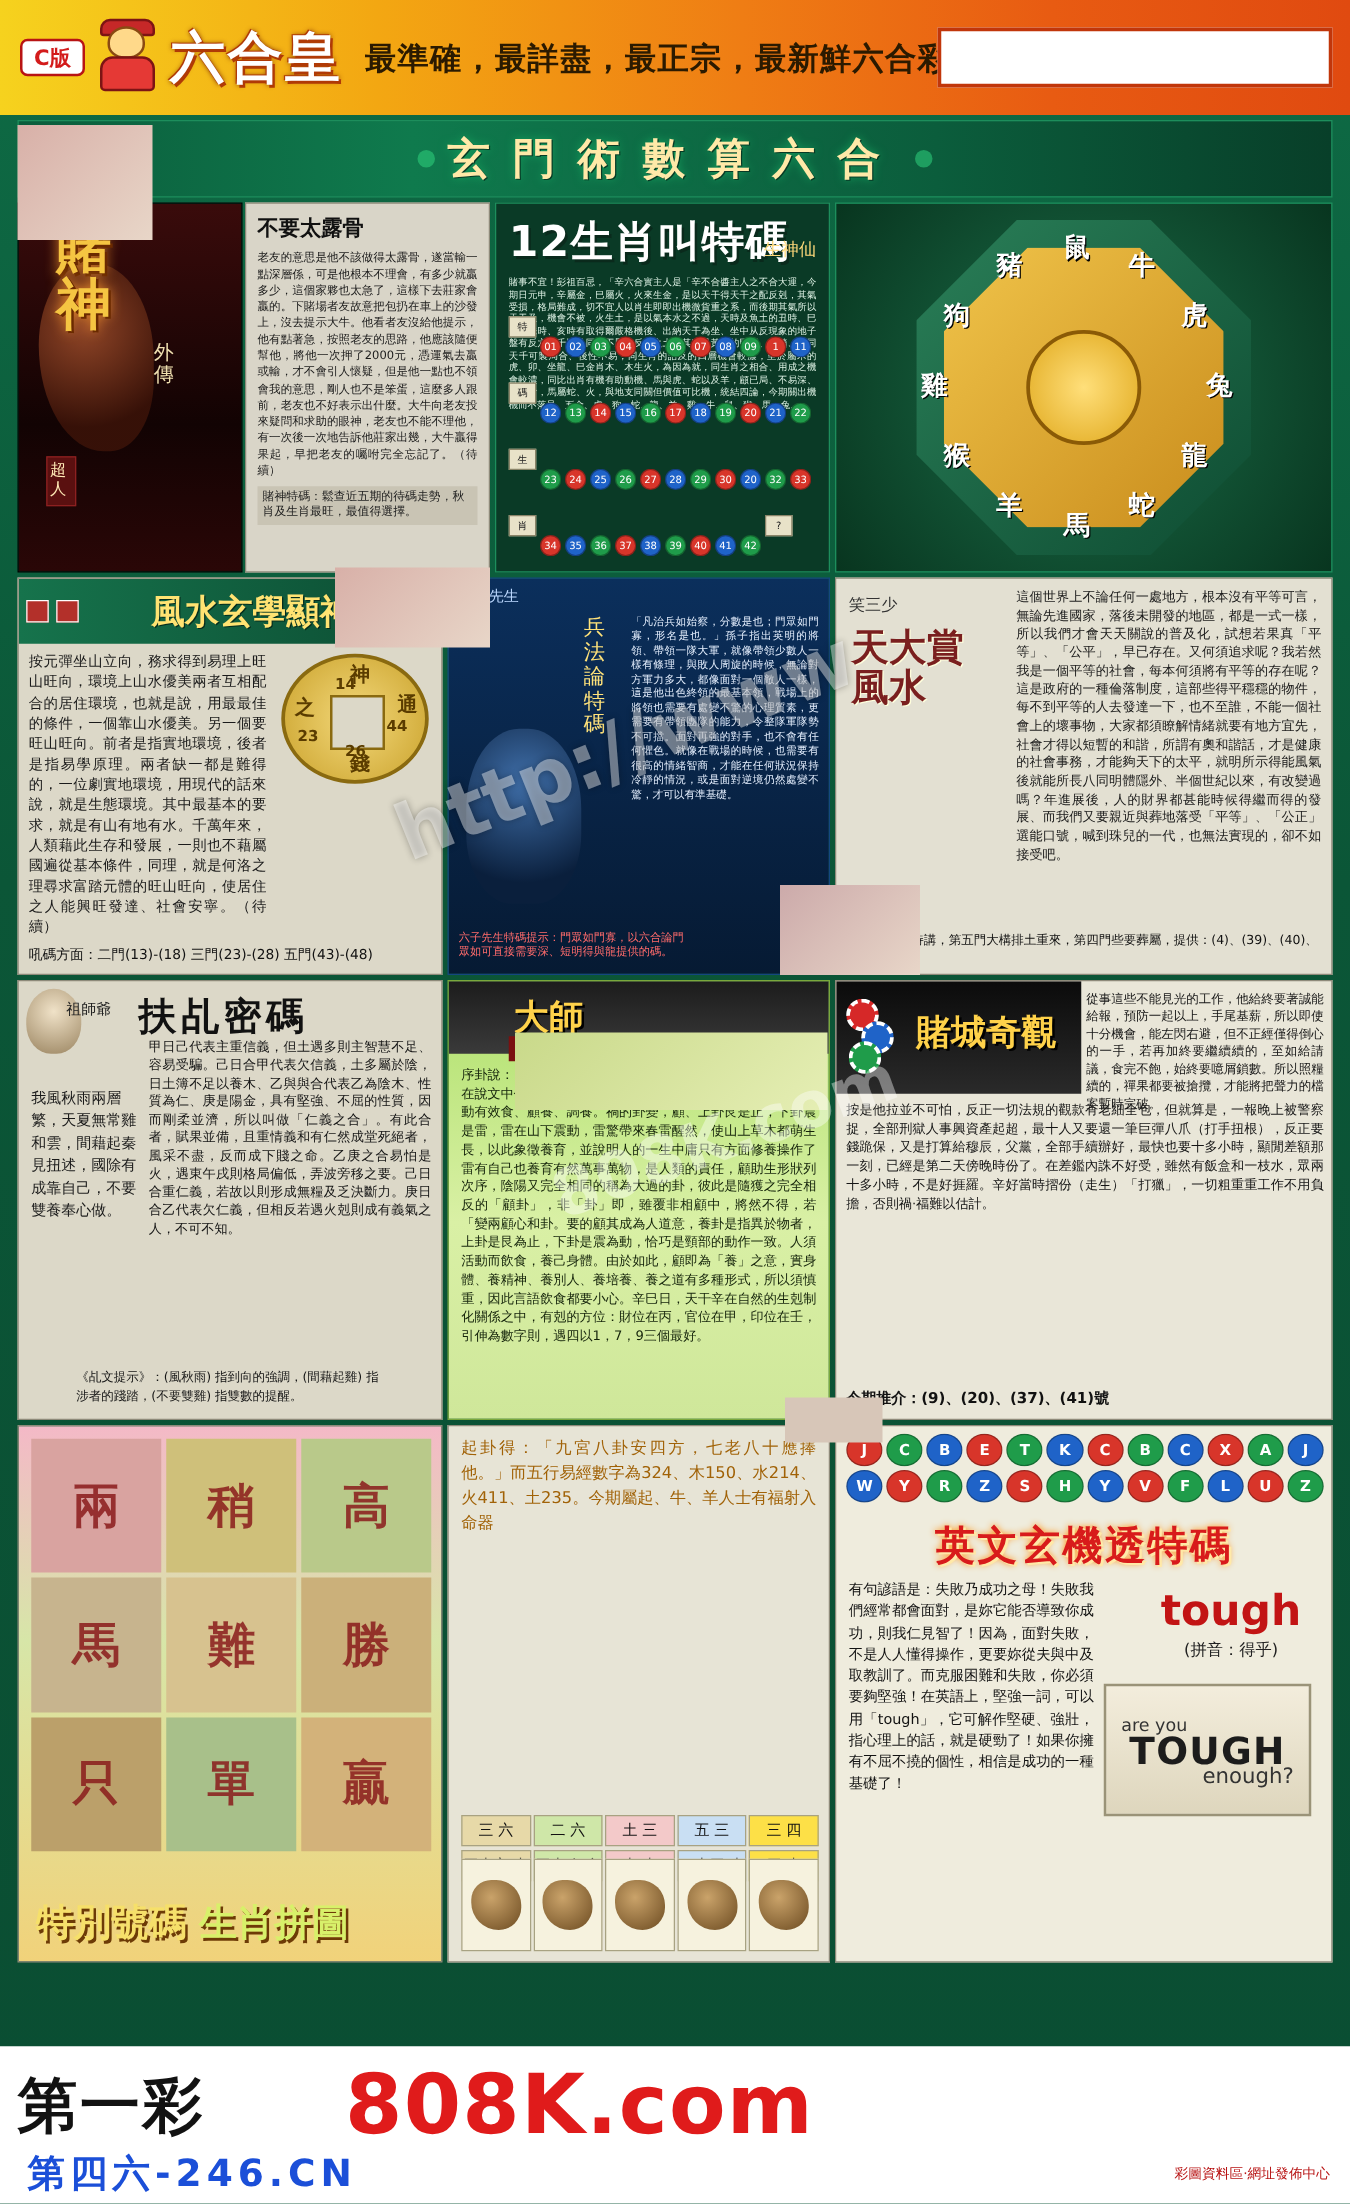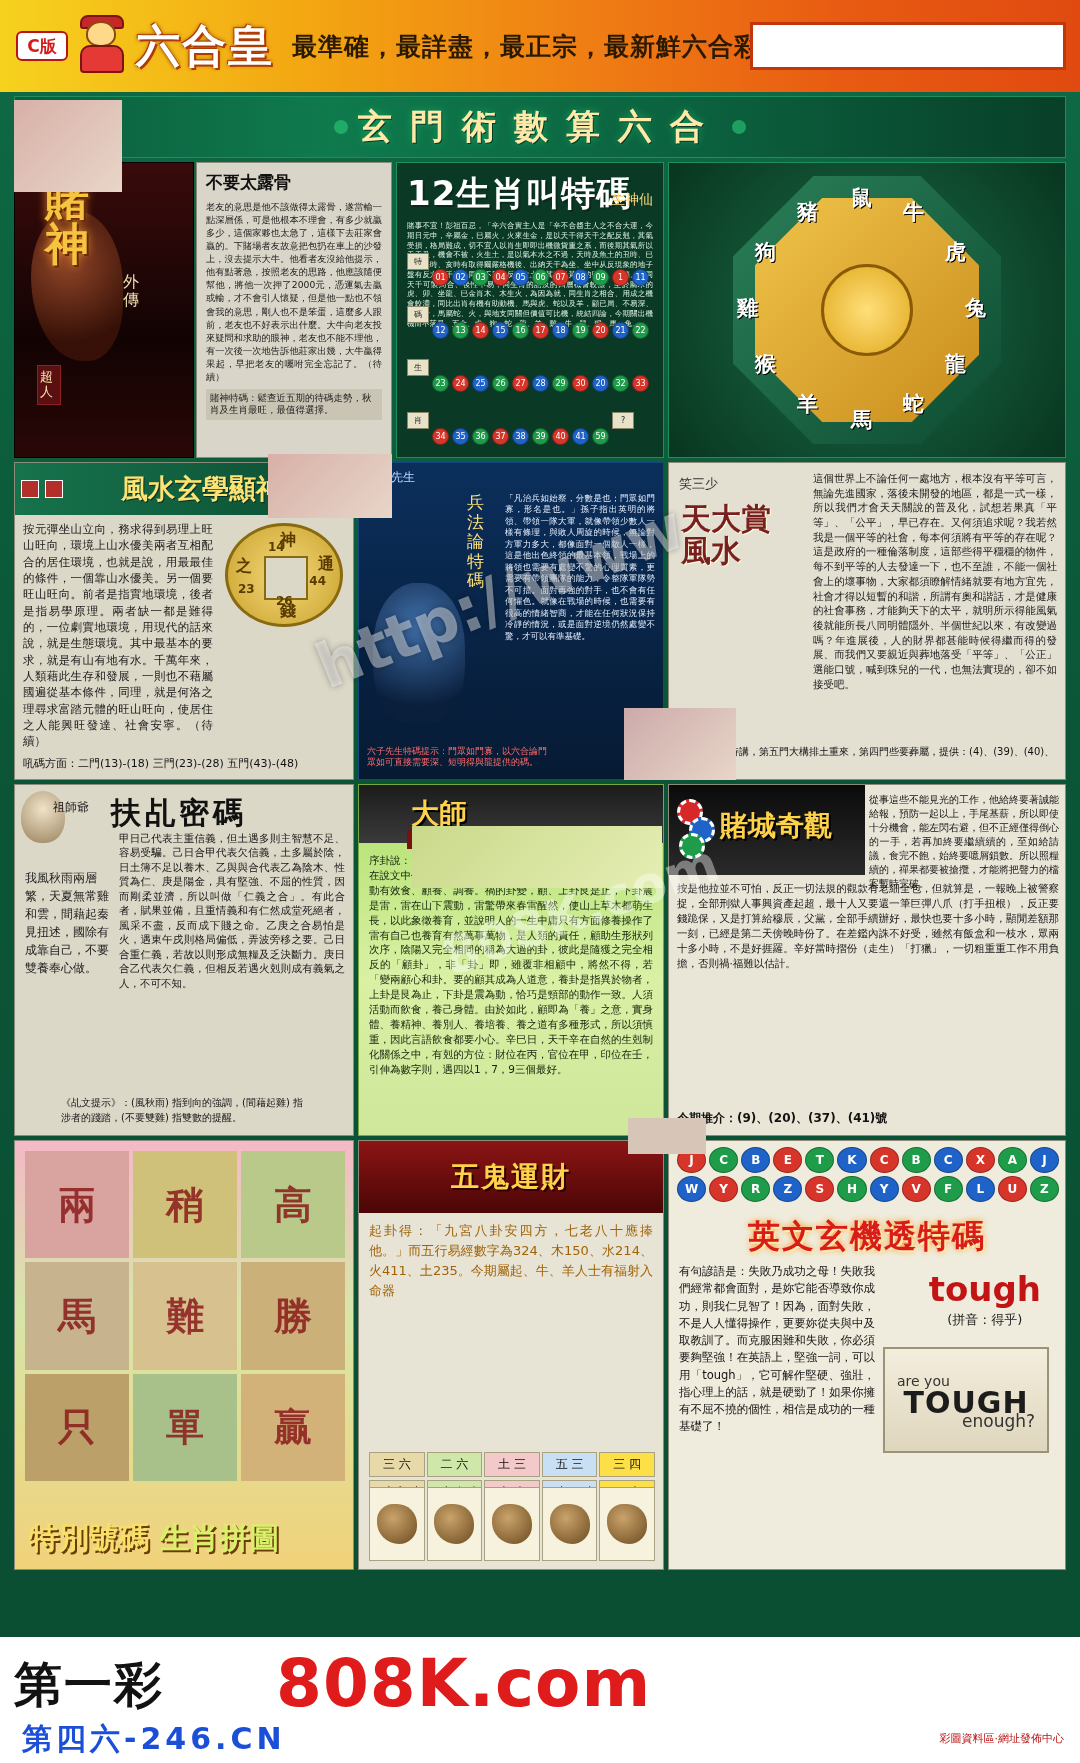--- a/index.html
+++ b/index.html
@@ -150,21 +150,21 @@
   
   .p-ms { left:358px; top:784px; width:306px; height:352px; background:linear-gradient(180deg,#aee06a,#d9f0a5 55%,#cfe79a); border:1px solid #7aa83c; }
   .p-ms .ms-head { height:58px; background:linear-gradient(180deg,#1c1c1c,#3a3a3a); display:flex; align-items:center; }
   .p-ms .ms-title { font-size:28px; font-weight:bold; color:#ffd24a; margin-left:52px; text-shadow:2px 2px 0 #000; }
   .p-ms .ms-sub { position:absolute; left:48px; top:44px; font-size:14px; color:#ffe9a8; background:#7a1010; padding:1px 8px; }
   .p-ms .body5 { margin:10px 10px 0 10px; font-size:10.5px; line-height:1.42; color:#14230a; text-align:justify; }
 
   
   .p-cs { left:668px; top:784px; width:398px; height:352px; background:#e9e6d8; border:1px solid #8e8a7a; }
   .p-cs .cs-head { position:absolute; left:0; top:0; width:196px; height:90px; background:linear-gradient(180deg,#0b0b0b,#2a2a2a); }
-  .p-cs .cs-title { position:absolute; left:51px; top:22px; font-size:28px; font-weight:bold; color:#ffd24a; text-shadow:2px 2px 0 #000; }
+  .p-cs .cs-title { position:absolute; left:64px; top:22px; font-size:28px; font-weight:bold; color:#ffd24a; text-shadow:2px 2px 0 #000; }
   .p-cs .chips { position:absolute; left:8px; top:14px; width:44px; height:60px; }
   .p-cs .chip { position:absolute; width:26px; height:26px; border-radius:50%; border:3px dashed #fff; }
   .p-cs .body6 { position:absolute; left:200px; top:8px; width:190px; font-size:10px; line-height:1.4; color:#151515; text-align:justify; }
   .p-cs .body7 { position:absolute; left:8px; top:96px; width:382px; font-size:10.5px; line-height:1.42; color:#151515; text-align:justify; }
   .p-cs .pick { position:absolute; left:8px; bottom:8px; font-size:12px; font-weight:bold; color:#111; }
 
   
   .p-pz { left:14px; top:1140px; width:340px; height:430px; background:linear-gradient(180deg,#f4b9c7,#d7e6a8 40%,#f1d27a); border:1px solid #8e8a7a; }
   .pz-grid { position:absolute; left:10px; top:10px; width:320px; height:330px; display:grid; grid-template-columns:repeat(3,1fr); grid-template-rows:repeat(3,1fr); gap:4px; }
   .pz-cell { background:#c8b27a; position:relative; overflow:hidden; }
@@ -305,21 +305,21 @@
       <div class="row-balls">
         <span class="tagbox">肖</span>
         <span class="bl r">34</span>
           <span class="bl b">35</span>
           <span class="bl g">36</span>
           <span class="bl r">37</span>
           <span class="bl b">38</span>
           <span class="bl g">39</span>
           <span class="bl r">40</span>
           <span class="bl b">41</span>
-          <span class="bl g">59</span>
+          <span class="bl g">42</span>
         <span class="tagbox">?</span>
       </div>
     </div>
   </div>
 
   <div class="panel p-wheel">
     <div class="wheel-outer">
       <div class="oct"></div>
       <div class="oct2"></div>
       <div class="hub"></div>
@@ -435,23 +435,20 @@
           <span class="ch">贏</span>
         </div>
     </div>
     <div class="pz-foot">
       <span>特別號碼</span>
       <span class="t2">生肖拼圖</span>
     </div>
   </div>
 
   <div class="panel p-bg">
-    <div class="bg-head">
-      <div class="bg-title">五鬼運財</div>
-    </div>
     <div class="body8">起卦得：「九宮八卦安四方，七老八十應捧他。」而五行易經數字為324、木150、水214、火411、土235。今期屬起、牛、羊人士有福射入命器</div>
     <div class="bg-table">
       <div class="bg-cell c1">三 六</div>
       <div class="bg-cell c2">二 六</div>
       <div class="bg-cell c3">土 三</div>
       <div class="bg-cell c4">五 三</div>
       <div class="bg-cell c5">三 四</div>
     </div>
     <div class="bg-table" style="bottom:64px;">
       <div class="bg-cell c1">三十六 土</div>

